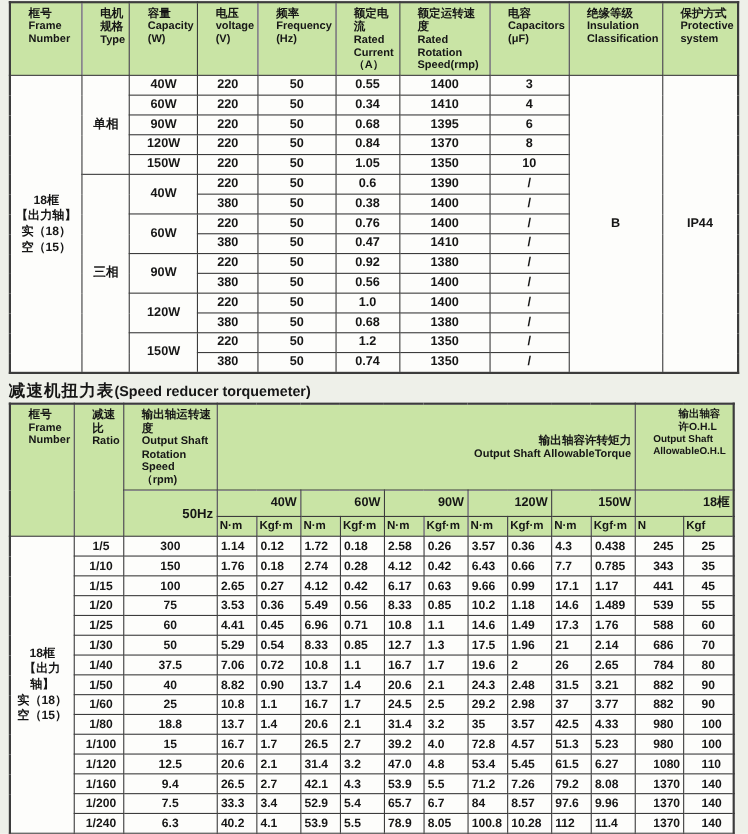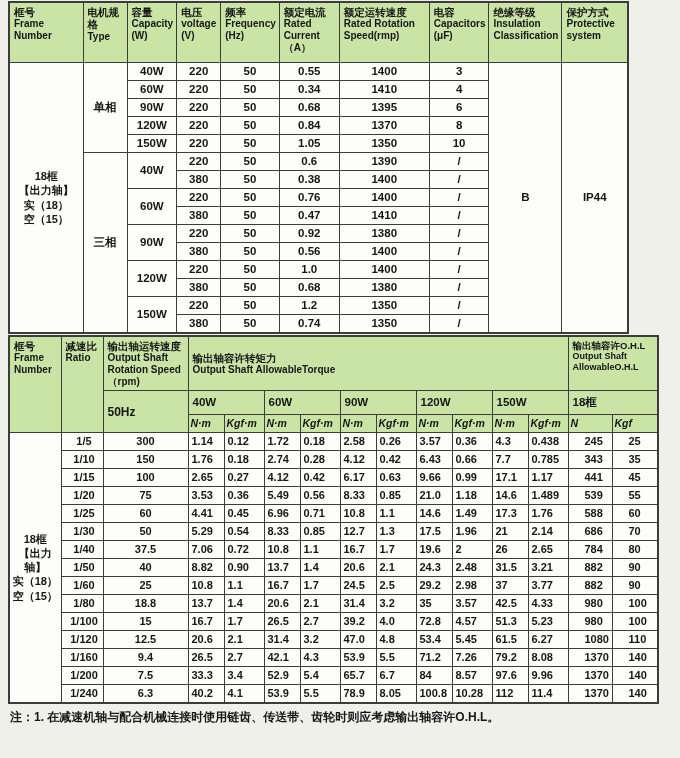--- a/index.html
+++ b/index.html
@@ -23,42 +23,42 @@
     overflow:hidden;
     font-size:11.5px;
     font-weight:bold;
     line-height:1.1;
   }
   table{border:2px solid #3c3c3c;}
   thead th{
     background:#c9e4a5;
     text-align:left;
     vertical-align:top;
-    padding:3px 3px 2px 4px;
+    padding:3px 3px 2px 16px;
     font-size:10px;
     line-height:1.18;
   }
   thead th .zh{display:block;font-size:10.5px;}
   thead th .en{display:block;font-size:10px;white-space:pre-line;}
   .ml{white-space:pre-line;}
   
   #motor-table tbody td{height:17px;}
   #motor-table thead th{height:54px;}
   #motor-table td.frame{font-size:11px;line-height:1.3;}
   
   #torque-table{margin-top:1px;}
   #torque-table tbody td{height:17px;font-size:11px;}
   #torque-table td.frame{font-size:11px;line-height:1.3;}
   #torque-table td.ratio{text-align:center;padding-left:6px;}
   #torque-table td.tnum{text-align:left;padding-left:3px;}
   #torque-table td.ohln{text-align:left;padding-left:16px;}
-  th.c{text-align:left;vertical-align:middle !important;}
-  th.units{font-size:10.5px;text-align:left;vertical-align:middle !important;padding:1px 1px 1px 2px;font-style:italic;}
+  th.c{text-align:right;vertical-align:middle !important;}
+  th.units{font-size:10.5px;text-align:left;vertical-align:middle !important;padding:1px 1px 1px 2px;}
   th.ohl-h{font-size:9px;line-height:1.2;}
-  th.ohl-h .zh{font-size:9.5px;}
+  th.ohl-h .zh{font-size:9.5px;margin-left:23px;}
   th.ohl-h .en{font-size:9px;}
   #torque-table thead tr.r1 th{height:46px;}
   #torque-table thead tr.r2 th{height:18px;}
   #torque-table thead tr.r3 th{height:15px;}
   .notes{margin:5px 0 0 2px;font-size:12px;font-weight:bold;display:flex;}
   .notes .prefix{white-space:nowrap;}
   .notes .lines div{line-height:16px;}
 </style>
 </head>
 <body>
@@ -253,20 +253,23 @@
         <tr>
           <td>380</td>
           <td>50</td>
           <td>0.74</td>
           <td>1350</td>
           <td>/</td>
         </tr>
       </tbody>
   </table>
 
+  <div class="section-title" style="margin-top:7px">
+    <span class="zh">减速机扭力表</span><span class="en">(Speed reducer torquemeter)</span>
+  </div>
 
   <table id="torque-table">
     <colgroup>
       <col style="width:52px">
         <col style="width:42px">
         <col style="width:85px">
       <col style="width:36px">
         <col style="width:40px">
         <col style="width:36px">
         <col style="width:40px">
@@ -385,21 +388,21 @@
         </tr>
         <tr>
           <td class="ratio">1/20</td>
           <td>75</td>
           <td class="tnum">3.53</td>
           <td class="tnum">0.36</td>
           <td class="tnum">5.49</td>
           <td class="tnum">0.56</td>
           <td class="tnum">8.33</td>
           <td class="tnum">0.85</td>
-          <td class="tnum">21.0</td>
+          <td class="tnum">10.2</td>
           <td class="tnum">1.18</td>
           <td class="tnum">14.6</td>
           <td class="tnum">1.489</td>
           <td class="ohln">539</td>
           <td class="ohln">55</td>
         </tr>
         <tr>
           <td class="ratio">1/25</td>
           <td>60</td>
           <td class="tnum">4.41</td>

